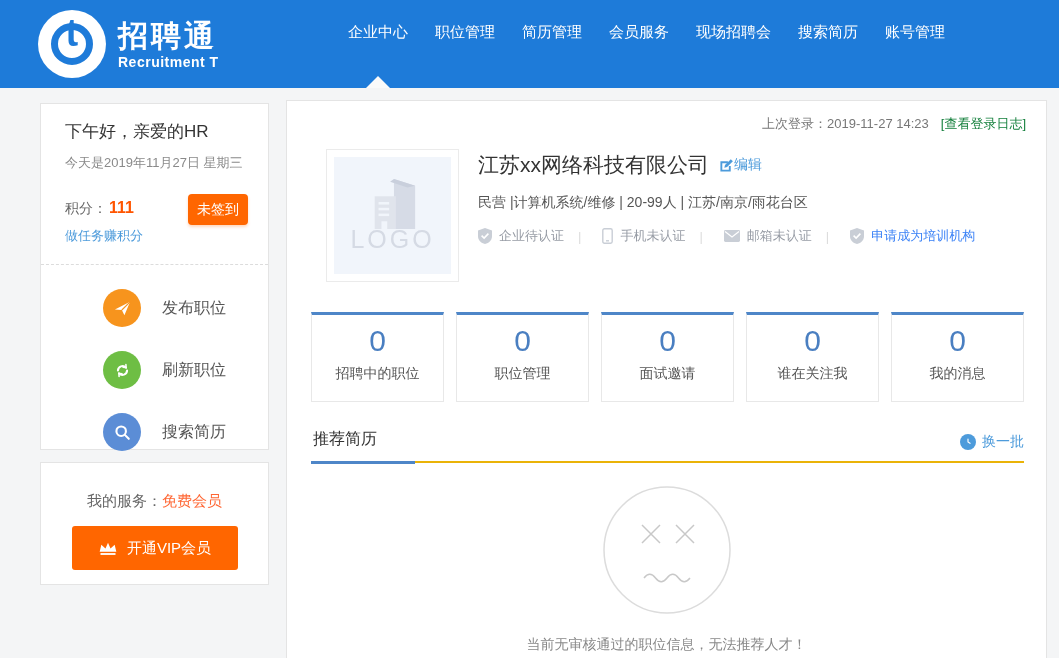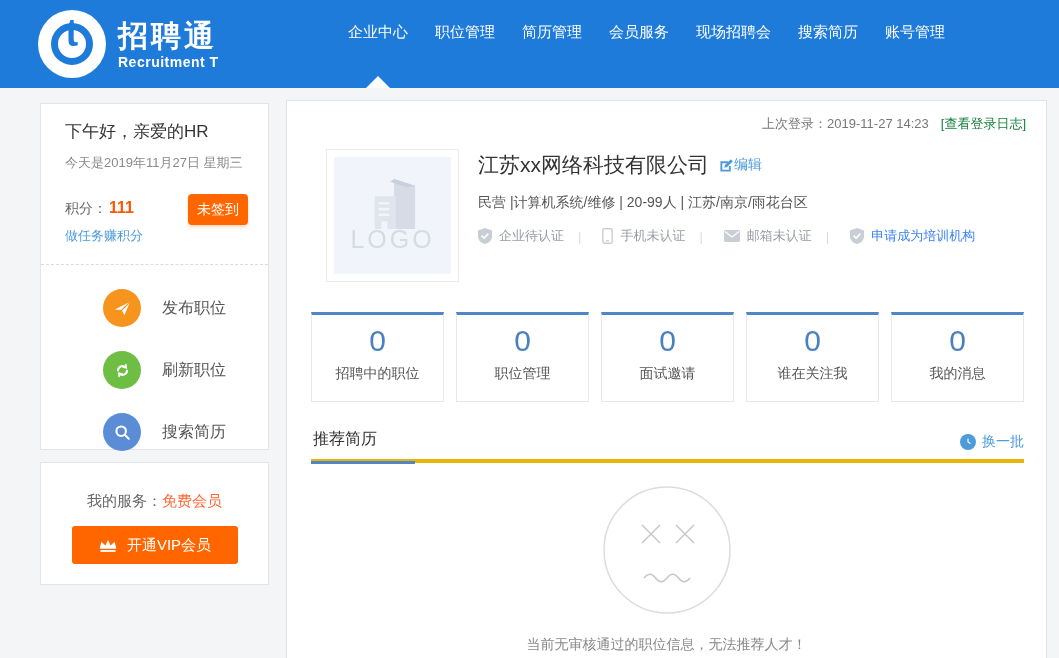--- a/index.html
+++ b/index.html
@@ -43,21 +43,21 @@
   .action-icon { width:38px; height:38px; border-radius:50%; flex:0 0 38px;
     display:flex; align-items:center; justify-content:center; }
   .ai-orange { background:#F7941D; }
   .ai-green  { background:#6EBE44; }
   .ai-blue   { background:#5B8DD6; }
   .action-label { font-size:16px; color:#555; }
 
   .card2 { left:40px; top:462px; width:229px; height:123px; text-align:center; }
   .service-line { margin-top:29px; font-size:15px; color:#666; }
   .service-value { color:#FF6633; }
-  .vip-btn { margin:15px auto 0; width:166px; height:38px; background:#FF6600; color:#fff;
+  .vip-btn { margin:15px auto 0; width:166px; height:44px; background:#FF6600; color:#fff;
     border:none; border-radius:3px; font-size:15px; display:flex; align-items:center;
     justify-content:center; gap:9px; cursor:pointer; }
 
   
   .main-card { left:286px; top:100px; width:761px; height:700px; }
   .last-login { position:absolute; top:14px; right:20px; font-size:13px; color:#777; }
   .login-log-link { color:#15803d; margin-left:12px; cursor:pointer; }
 
   .company { position:absolute; left:39px; top:48px; display:flex; }
   .logo-box { width:133px; height:133px; border:1px solid #EBEBEB; background:#fff; padding:7px; cursor:pointer; }
@@ -75,21 +75,21 @@
   .badge { display:flex; align-items:center; gap:7px; }
   .badge + .badge::before { content:"|"; color:#DDD; margin:0 14px; }
   .badge-link { color:#3b82f6; cursor:pointer; }
 
   .stats { position:absolute; left:24px; top:211px; width:713px; display:flex; gap:12px; }
   .stat-card { flex:1; height:90px; background:#fff; border:1px solid #E8E8E8;
     border-top:3px solid #4E86C8; text-align:center; cursor:pointer; }
   .stat-value { margin-top:9px; font-size:30px; color:#4A7FC1; }
   .stat-label { margin-top:7px; font-size:14px; color:#555; }
 
-  .tab-row { position:absolute; left:24px; top:326px; width:713px; height:36px; border-bottom:4px solid #eab308; }
+  .tab-row { position:absolute; left:24px; top:326px; width:713px; height:36px; border-bottom:2px solid #eab308; }
   .tab { display:inline-block; font-size:16px; color:#333; padding:2px 38px 11px 2px;
     border-bottom:3px solid #4E86C8; cursor:pointer; }
   .refresh-batch { position:absolute; right:0; top:6px; display:flex; align-items:center; gap:6px;
     color:#4D9BDB; font-size:14px; cursor:pointer; }
   .refresh-circle { width:16px; height:16px; border-radius:50%; background:#4D9BDB;
     display:flex; align-items:center; justify-content:center; }
 
   .empty { position:absolute; left:0; top:384px; width:100%; text-align:center; }
   .empty-text { margin-top:17px; font-size:14px; color:#888; }
 </style>

